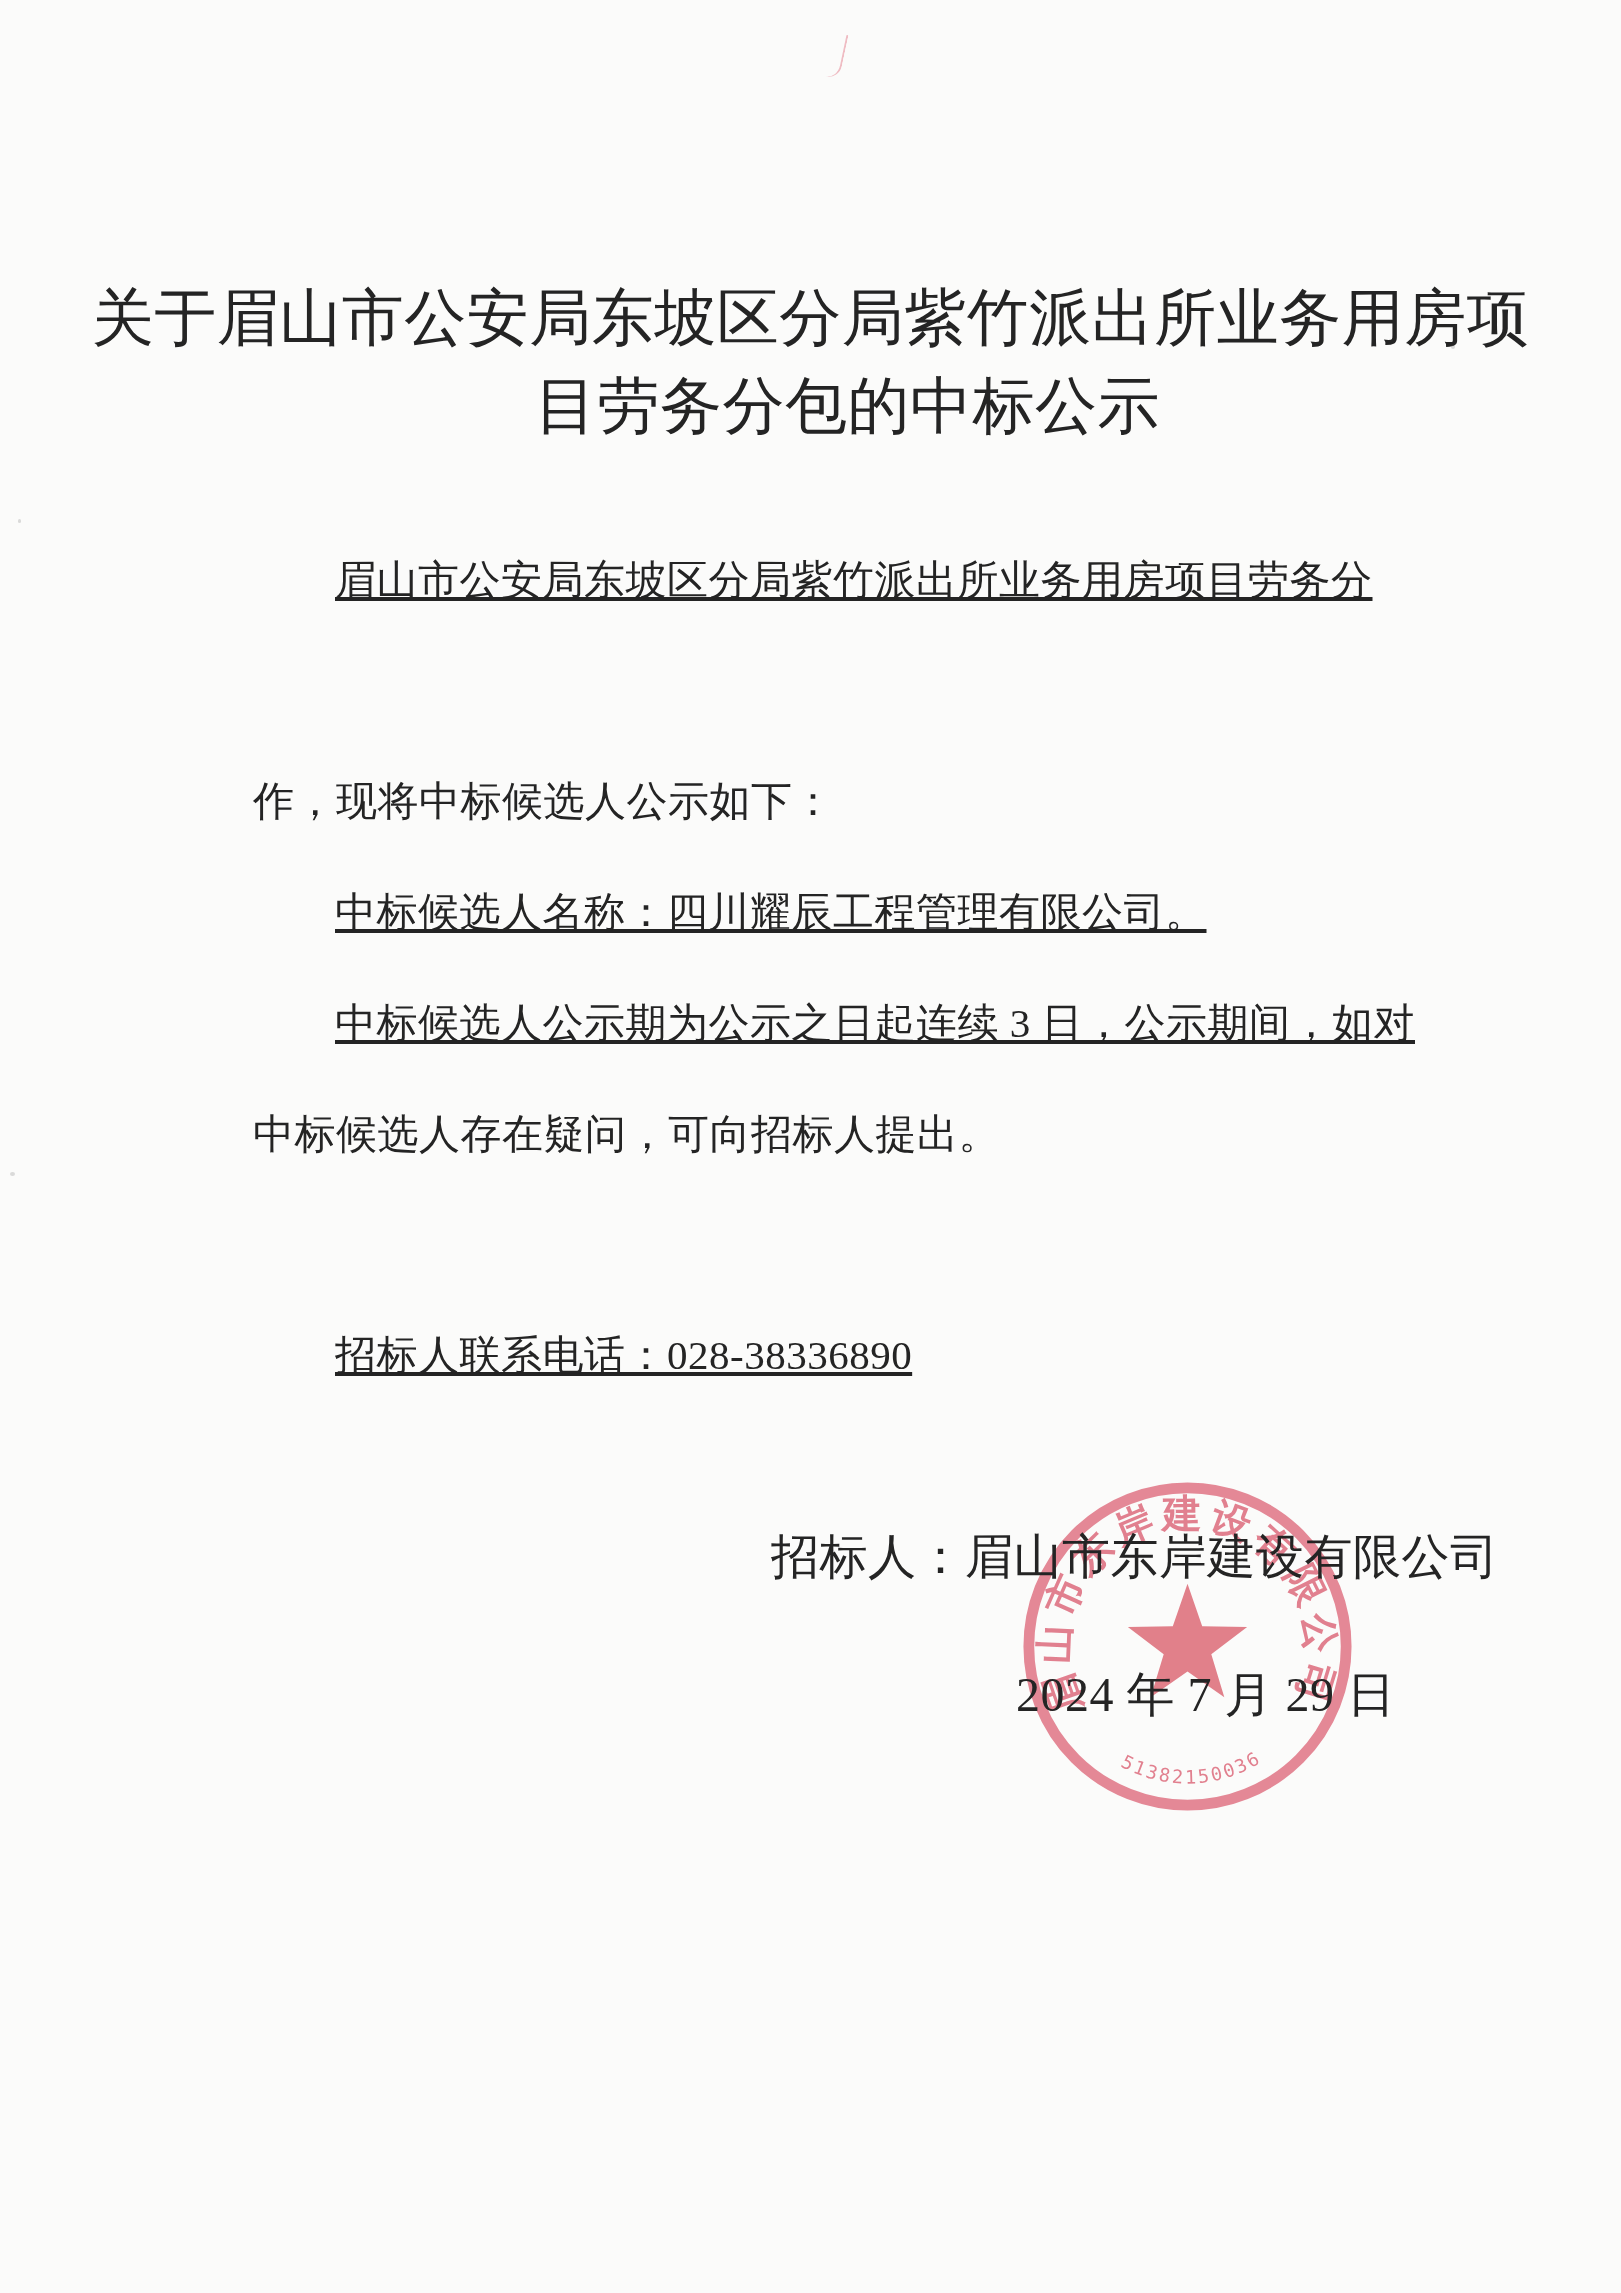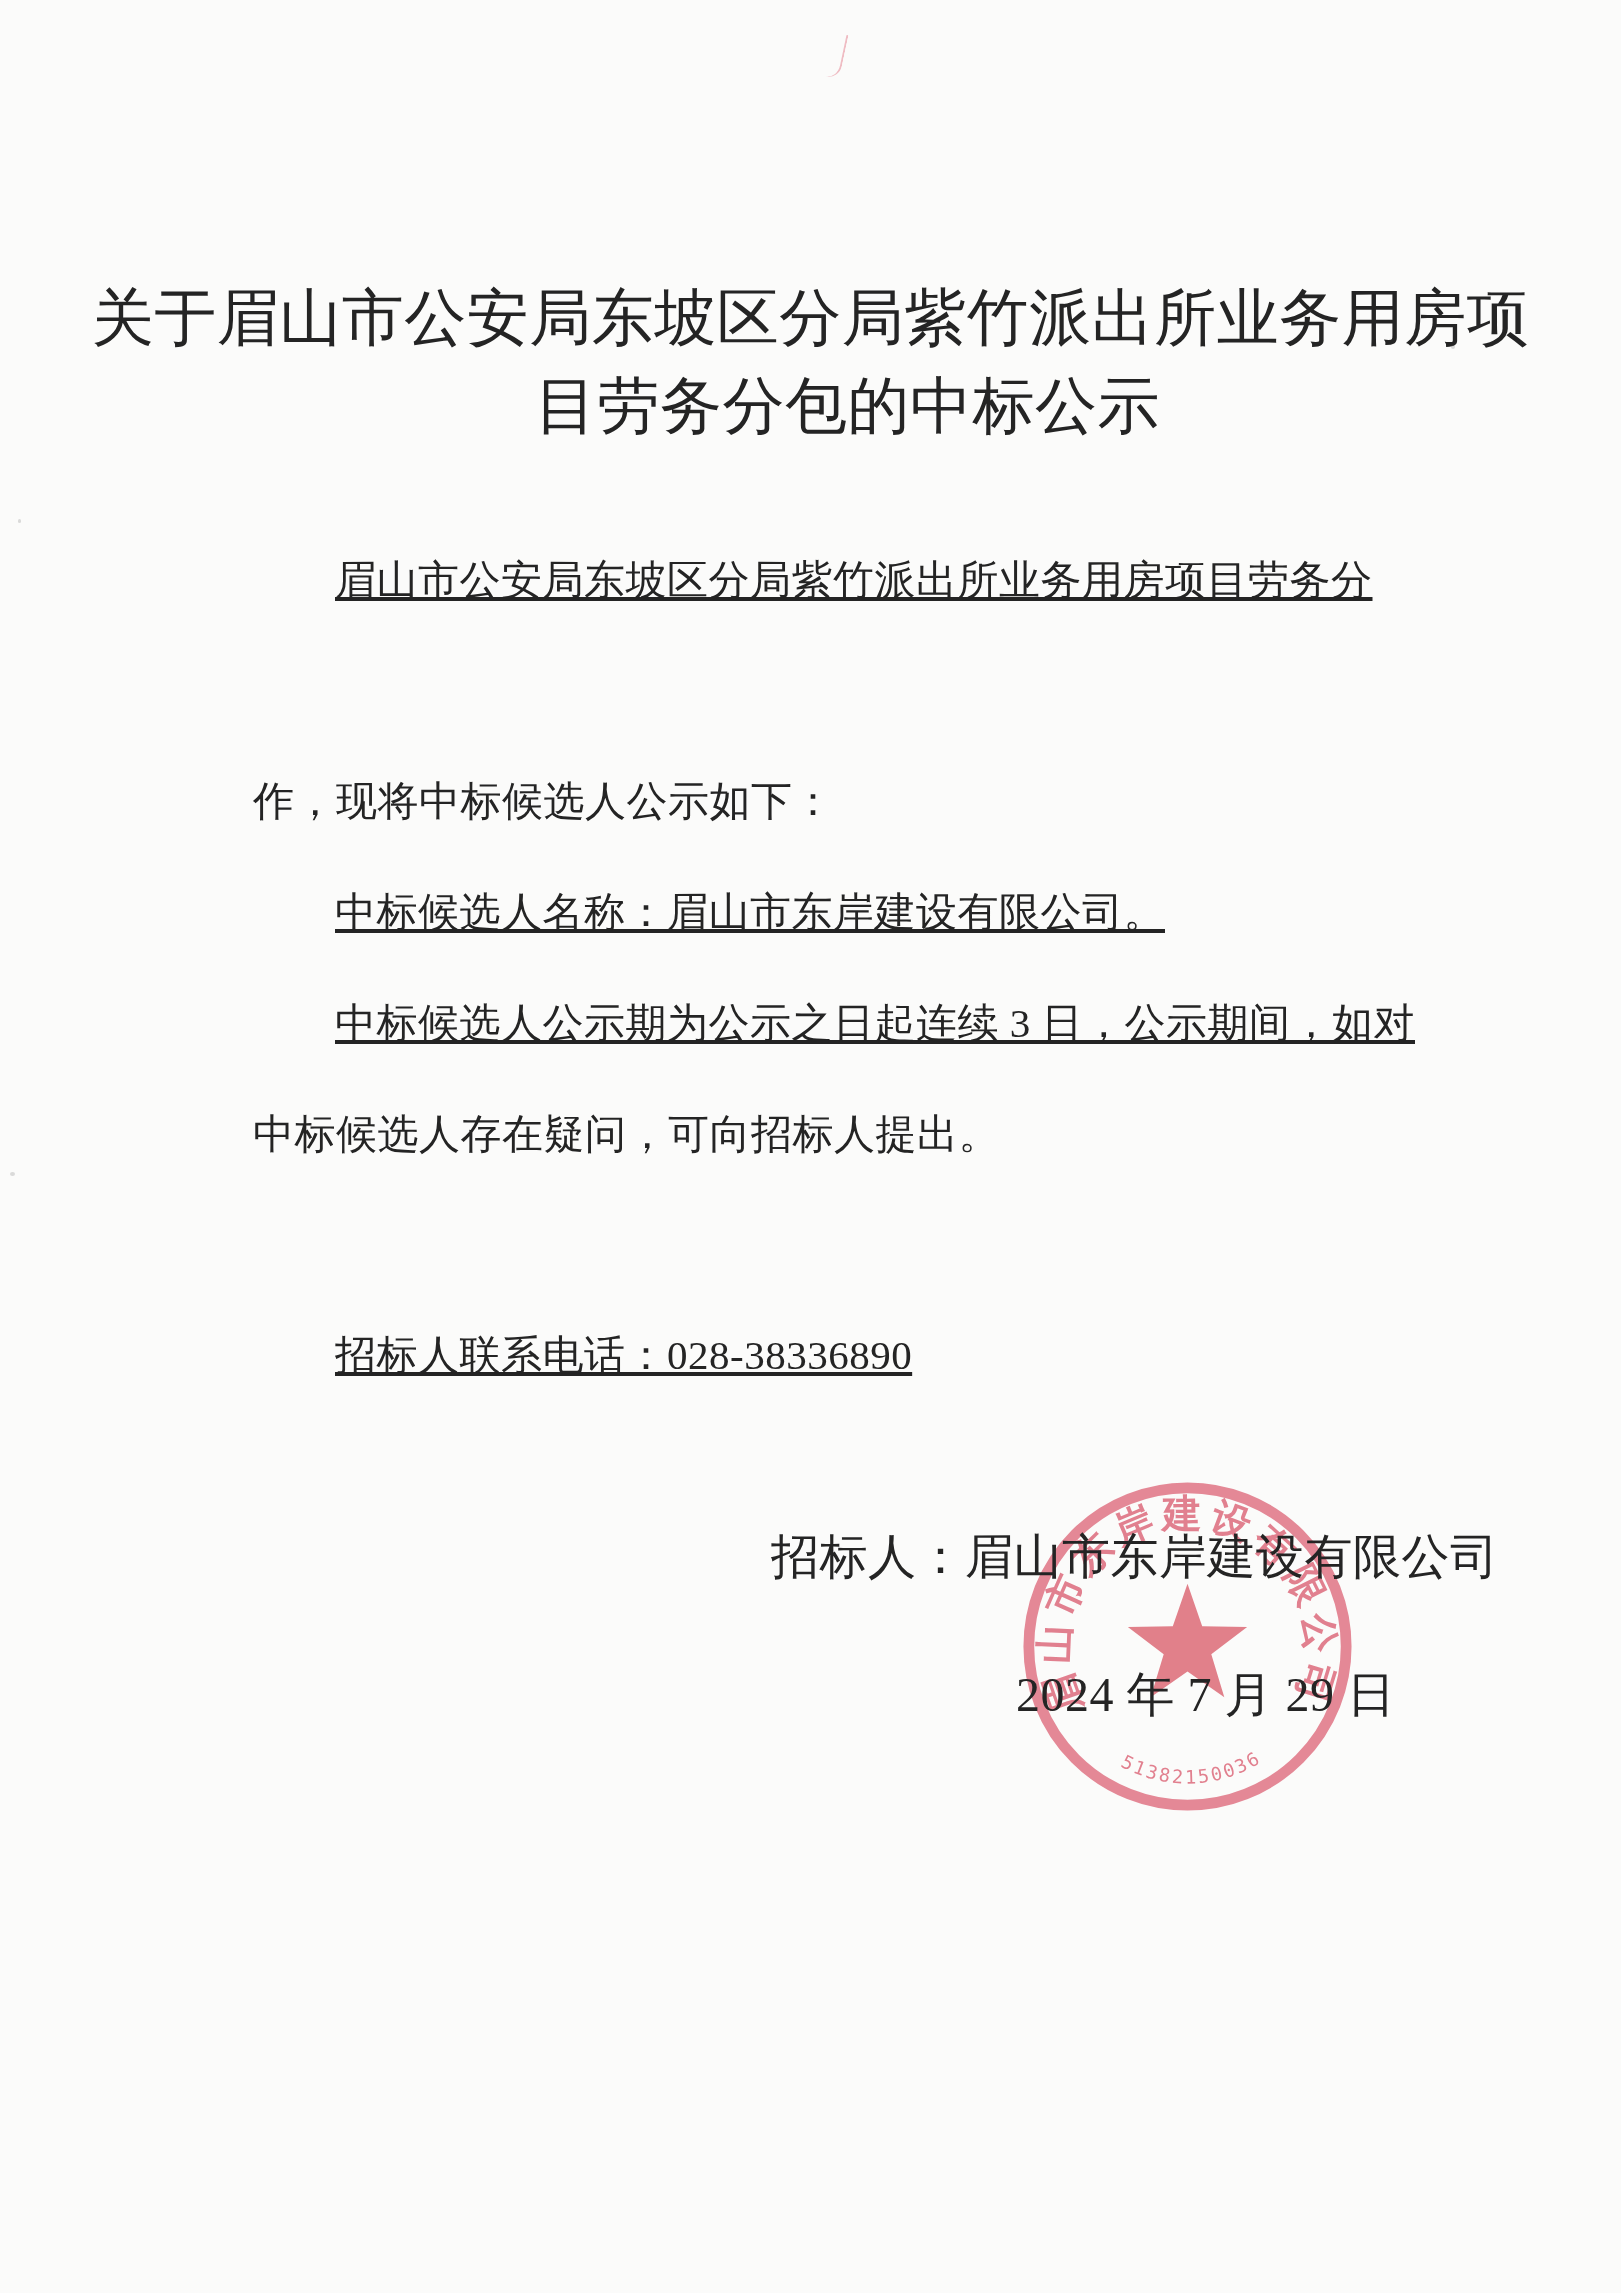--- a/index.html
+++ b/index.html
@@ -42,21 +42,21 @@
 <div class="page">
 
   <div class="stray-mark"></div>
 
   <div class="line title-line" style="top:289px;">关于眉山市公安局东坡区分局紫竹派出所业务用房项</div>
   <div class="line title-line" style="top:377px;margin-left:37px;">目劳务分包的中标公示</div>
 
   <div class="line body-line indent" style="top:551px;">眉山市公安局东坡区分局紫竹派出所业务用房项目劳务分</div>
   <div class="line body-line" style="top:772px;">作，现将中标候选人公示如下：</div>
 
-  <div class="line body-line indent" style="top:883px;">中标候选人名称：眉山市东岸建设有限公司。</div>
+  <div class="line body-line indent" style="top:883px;">中标候选人名称：四川耀辰工程管理有限公司。</div>
 
   <div class="line body-line indent" style="top:994px;">中标候选人公示期为公示之日起连续 3 日，公示期间，如对</div>
   <div class="line body-line" style="top:1105px;">中标候选人存在疑问，可向招标人提出。</div>
 
   <div class="line body-line indent" style="top:1326px;">招标人联系电话：028-38336890</div>
 
   <div class="line sig-line" style="top:1527px;left:771px;">招标人：眉山市东岸建设有限公司</div>
   <div class="line sig-line" style="top:1649px;left:1016px;margin-top:16px;">2024 年 7 月 29 日</div>
 
   <div class="seal">

